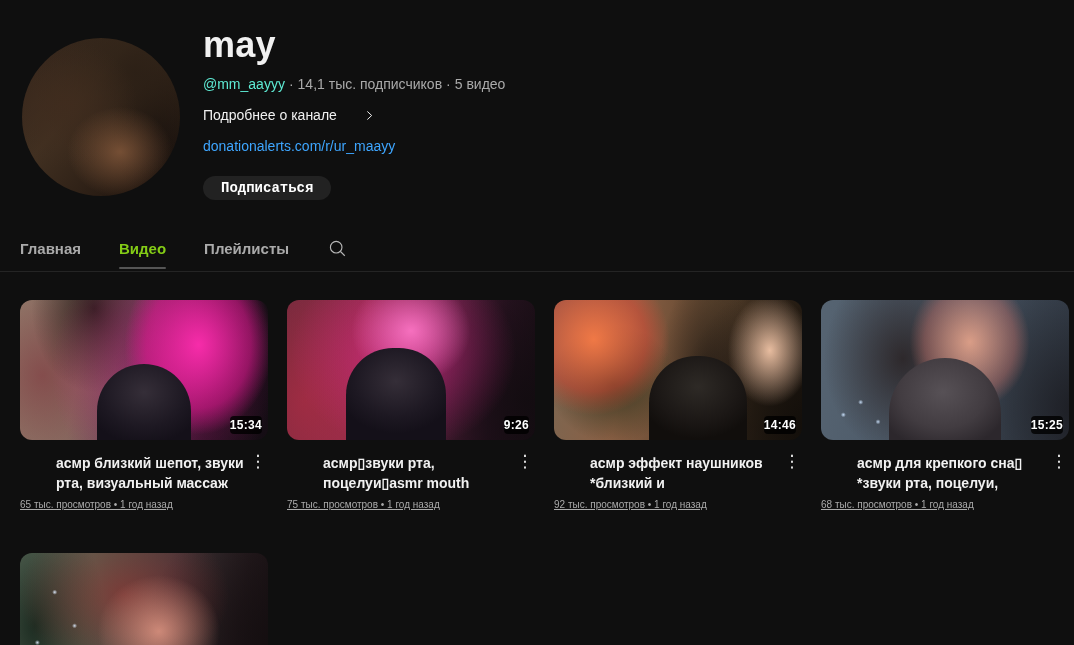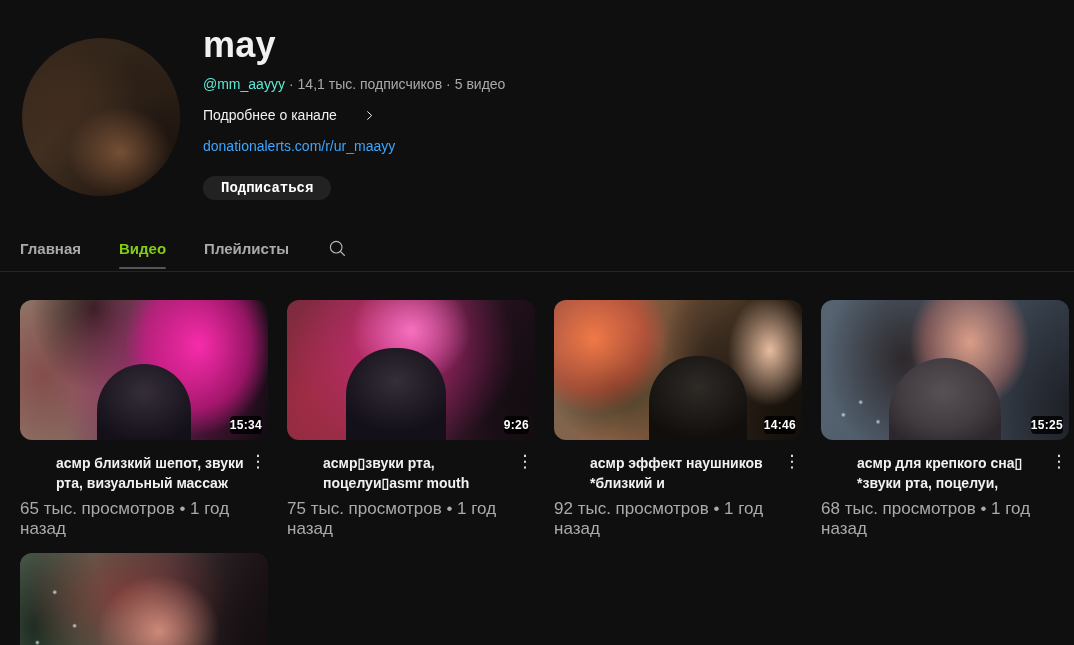--- a/index.html
+++ b/index.html
@@ -62,21 +62,21 @@
   .duration {
     position:absolute; right:6px; bottom:6px; padding:2px 0; border-radius:4px;
     background:rgba(0,0,0,.8); color:#ffffff; font-size:12px; font-weight:600; letter-spacing:.3px;margin-top:8px;
   }
   .card-body { display:flex; margin-top:13px; }
   .card-title {
     flex:1; color:#f1f1f1; font-size:14px; font-weight:700; line-height:20px;
     max-height:40px; overflow:hidden; cursor:pointer;margin-left:36px;
   }
   .kebab { width:20px; display:flex; justify-content:center; color:#f1f1f1; font-size:17px; line-height:17px; cursor:pointer; }
-  .card-meta { margin-top:6px; color:#aaaaaa; font-size:17px; }
+  .card-meta { margin-top:6px; color:#aaaaaa; font-size:10px;text-decoration:underline; }
 
   
   .mic { position:absolute; left:50%; transform:translateX(-50%); bottom:-12px; width:94px; height:88px;
          border-radius:47px 47px 10px 10px;
          background:radial-gradient(62px 52px at 50% 32%, #352e38, #1d1822 68%, #141019 100%); }
   .mic.m2 { left:44%; width:100px; height:104px; }
   .mic.m3 { left:58%; width:98px; height:96px;
             background:radial-gradient(62px 52px at 50% 32%, #2e2a26, #1b1715 68%, #110e0c 100%); }
   .mic.foam { width:112px; height:100px; bottom:-18px; border-radius:56px 56px 14px 14px;
               background:radial-gradient(70px 58px at 48% 34%, #575156, #423c41 62%, #2c272c 100%); }

